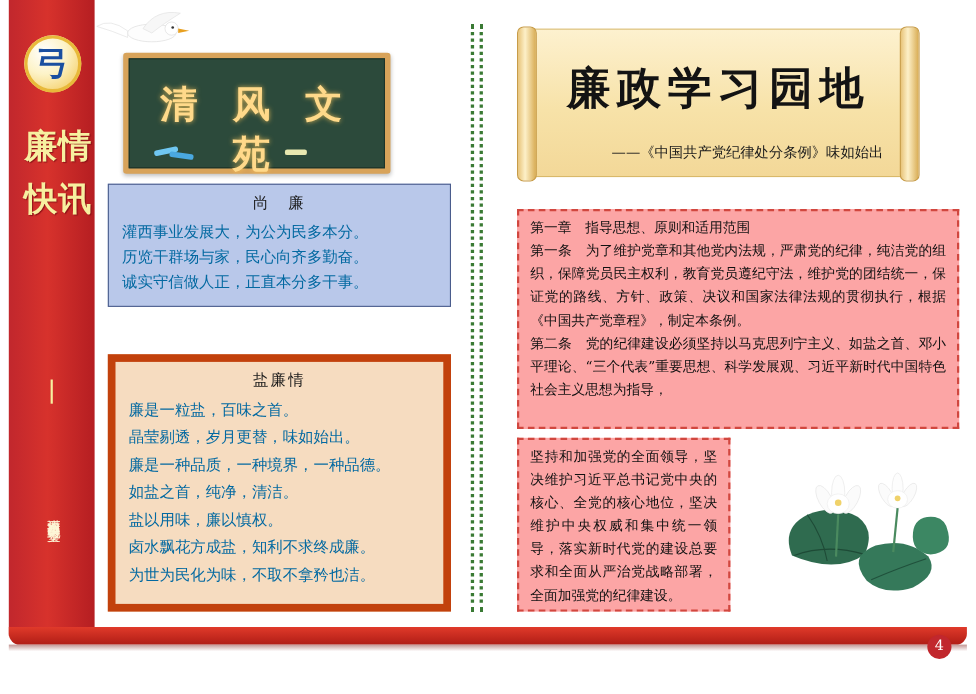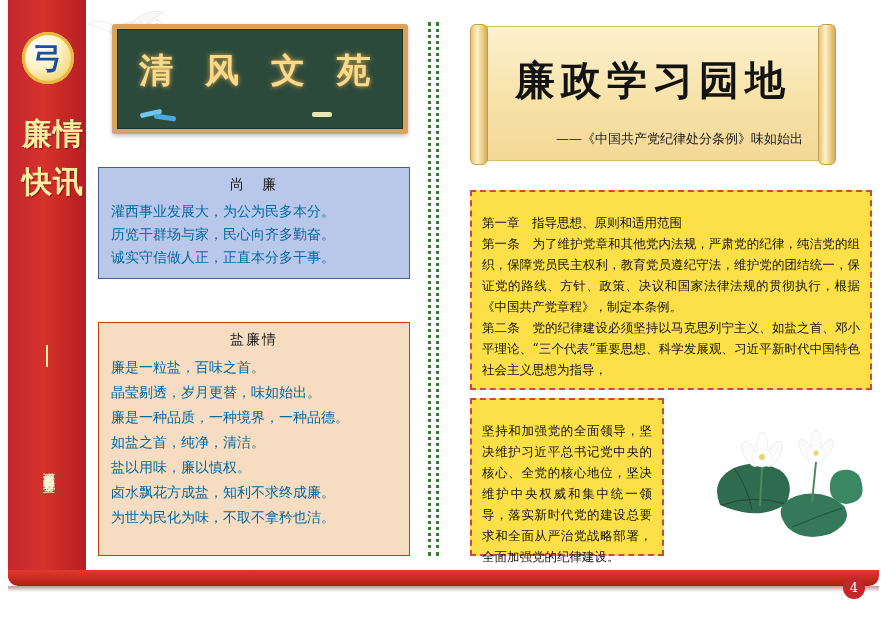--- a/index.html
+++ b/index.html
@@ -89,22 +89,22 @@
     left: 86px;
     top: 4px;
     width: 90px;
     height: 48px;
   }
 
   
   .blackboard-wrap {
     position: absolute;
     left: 112px;
-    top: 24px;
-    width: 296px;
+    top: 48px;
+    width: 243px;
     height: 110px;
   }
   .blackboard-frame {
     position: absolute;
     inset: 0;
     background: #d8a35a;
     border-radius: 3px;
     padding: 5px;
     box-sizing: border-box;
     box-shadow: 0 2px 4px rgba(0,0,0,0.25);
@@ -151,21 +151,21 @@
     height: 112px;
     background: #b9c8ea;
     border: 1px solid #4a5c8c;
   }
   .poem-box.orange {
     left: 98px;
     top: 322px;
     width: 312px;
     height: 234px;
     background: #f6dcc0;
-    border: 1px solid #c2410c;
+    border: 7px solid #c2410c;
   }
   .poem-title {
     text-align: center;
     font-family: "DejaVu Serif", "Liberation Serif", serif;
     font-size: 14px;
     color: #1a1a1a;
     margin-bottom: 6px;
     letter-spacing: 2px;
   }
   .poem-line {
@@ -239,22 +239,22 @@
     font-size: 13px;
     color: #1b1b1b;
     font-family: "DejaVu Serif", "Liberation Serif", serif;
   }
 
   
   .dashed-box {
     position: absolute;
     box-sizing: border-box;
     border: 2px dashed #d1473f;
-    background: #fde047;
-    padding: 20px 10px;
+    background: #fca5a5;
+    padding: 4px 10px;
   }
   .dashed-box.top {
     left: 470px;
     top: 190px;
     width: 402px;
     height: 200px;
   }
   .dashed-box.bottom {
     left: 470px;
     top: 398px;

